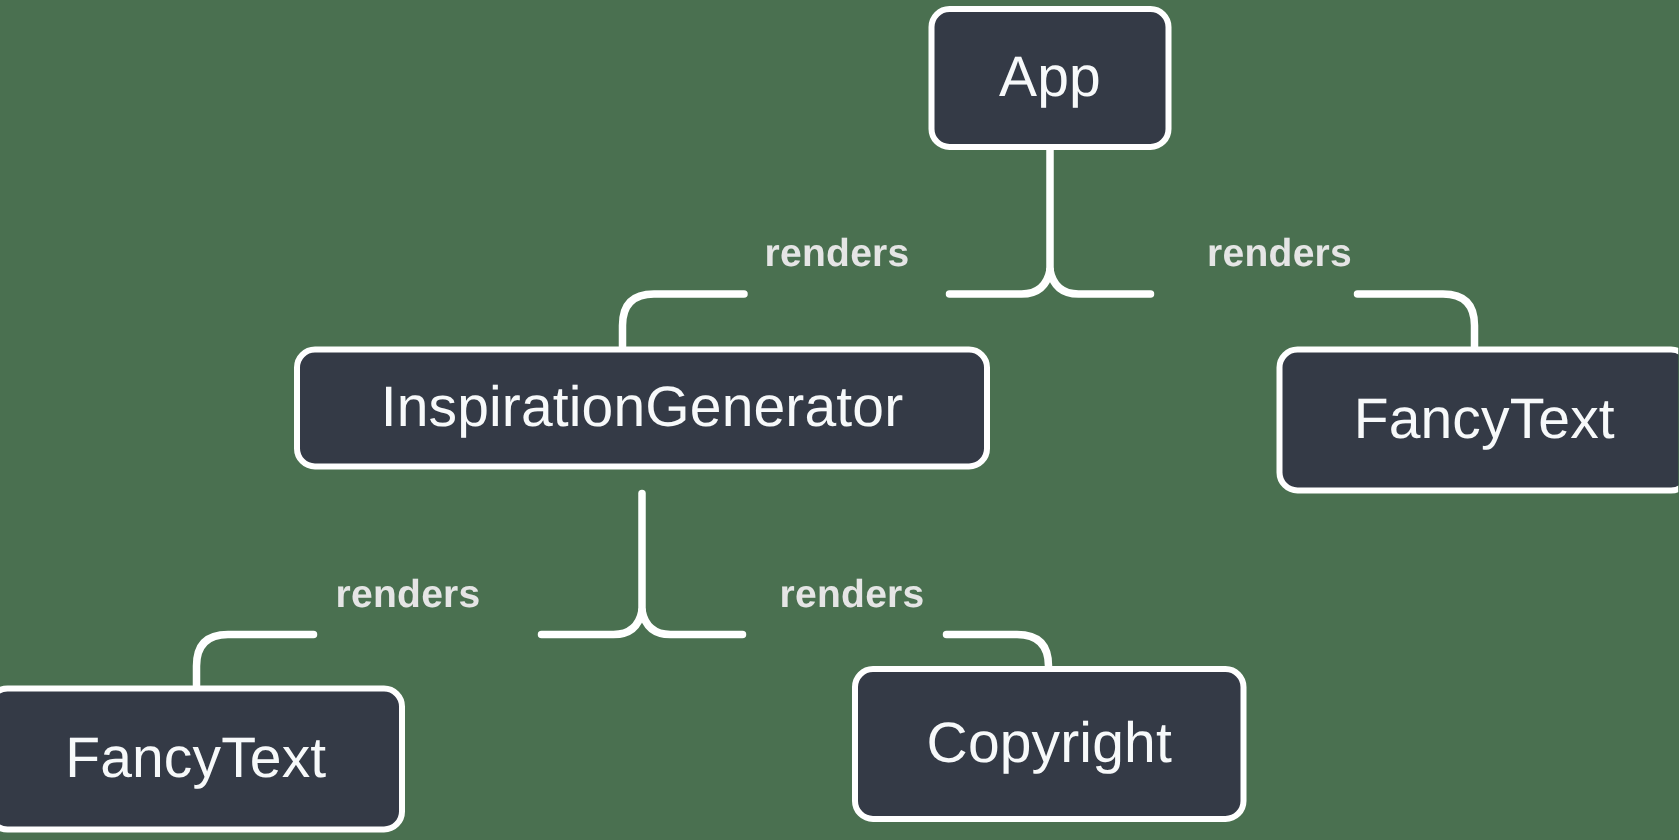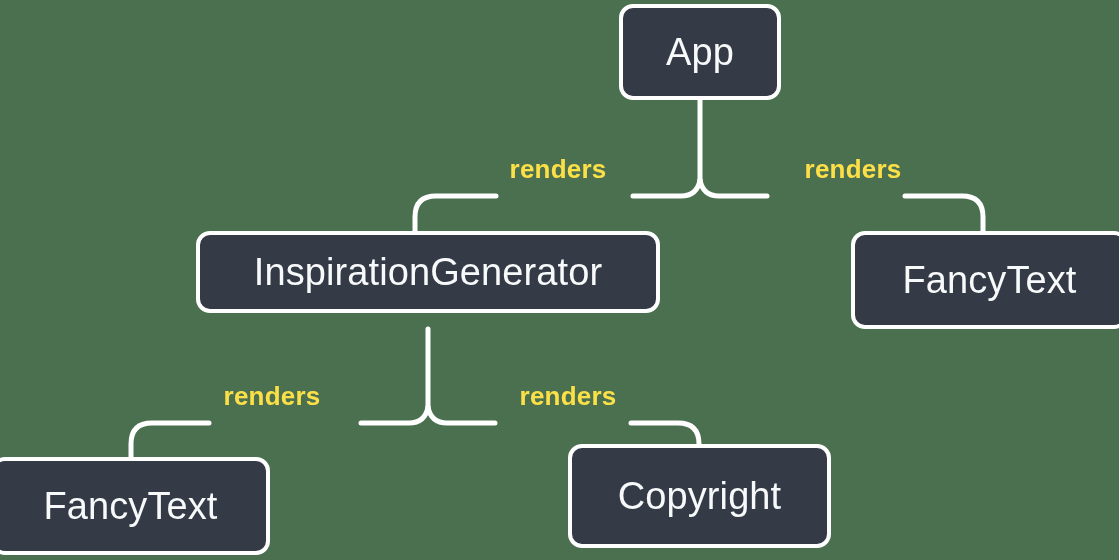--- a/index.html
+++ b/index.html
@@ -34,21 +34,21 @@
     justify-content: center;
     color: #f7f9fa;
     font-size: 38px;
     font-weight: 400;
     letter-spacing: 0.1px;
     white-space: nowrap;
     z-index: 2;
   }
   .edge-label {
     position: absolute;
-    color: #fde047;
+    color: #e5e5e5;
     font-size: 26px;
     font-weight: 600;
     white-space: nowrap;
     z-index: 3;
     transform: translate(-50%, -50%);
     letter-spacing: 0.2px;
   }
 </style>
 </head>
 <body>

